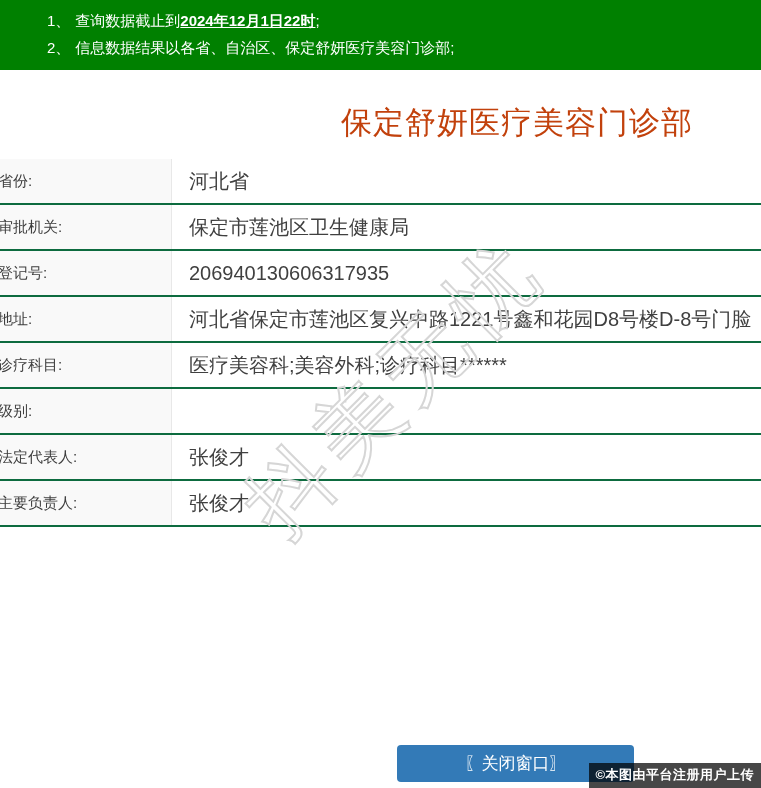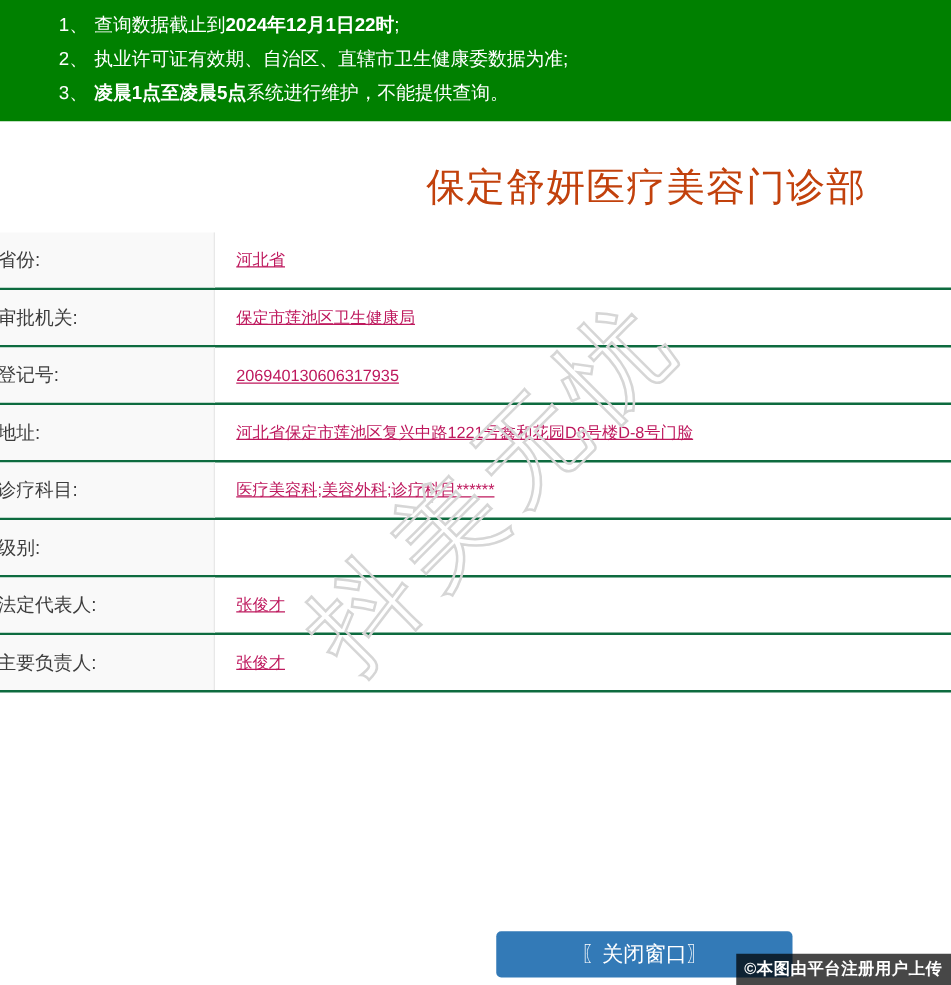--- a/index.html
+++ b/index.html
@@ -9,21 +9,21 @@
     font-family:"Liberation Sans","DejaVu Sans",sans-serif;
   }
   
   .notice-bar{
     background:#008000;color:#ffffff;
     padding:7px 10px 9px 47px;
     font-size:15px;line-height:27px;
   }
   .notice-line{white-space:nowrap;}
   .notice-line .marker{margin-right:5px;}
-  .notice-line b{font-weight:bold;}
+  .notice-line b{font-weight:bold;text-decoration:underline;}
   
   .page-title{
     margin-top:32px;
     padding-left:273px;
     text-align:center;
     font-size:31px;color:#c2410c;
     letter-spacing:1px;
     white-space:nowrap;
   }
   
@@ -37,23 +37,22 @@
     background:#f9f9f9;
     border-right:1px solid #e8e8e8;
     display:flex;align-items:center;
     font-size:15px;color:#3d3d3d;
     margin-left:-2px;
     white-space:nowrap;
   }
   .info-value{
     flex:1;display:flex;align-items:center;
     padding-left:17px;
-    font-size:13px;color:#be185d;
+    font-size:20px;color:#404040;
     white-space:nowrap;
-    text-decoration:underline;
   }
   
   .watermark{
     position:absolute;left:395px;top:388px;
     transform:translate(-50%,-50%) rotate(-45deg);
     font-size:84px;letter-spacing:10px;white-space:nowrap;
     color:transparent;
     -webkit-text-stroke:2px #d6d6d6;
     pointer-events:none;z-index:5;
   }
@@ -75,22 +74,21 @@
     padding:3px 7px 4px 6px;
     white-space:nowrap;z-index:9;
     letter-spacing:0.5px;
   }
 </style>
 </head>
 <body>
 
 <div class="notice-bar">
   <div class="notice-line"><span class="marker">1、</span><span>查询数据截止到</span><b>2024年12月1日22时</b><span>;</span></div>
-  <div class="notice-line"><span class="marker">2、</span><span>执业许可证有效期、自治区、直辖市卫生健康委数据为准;</span><b></b><span></span></div>
-  <div class="notice-line"><span class="marker">3、</span><span></span><b>凌晨1点至凌晨5点</b><span>系统进行维护，不能提供查询。</span></div>
+  <div class="notice-line"><span class="marker">2、</span><span>信息数据结果以各省、自治区、保定舒妍医疗美容门诊部;</span><b></b><span></span></div>
 </div>
 
 <div class="page-title">保定舒妍医疗美容门诊部</div>
 
 <div class="info-table">
   <div class="info-row">
     <div class="info-label">省份:</div>
     <div class="info-value">河北省</div>
   </div>
   <div class="info-row">

